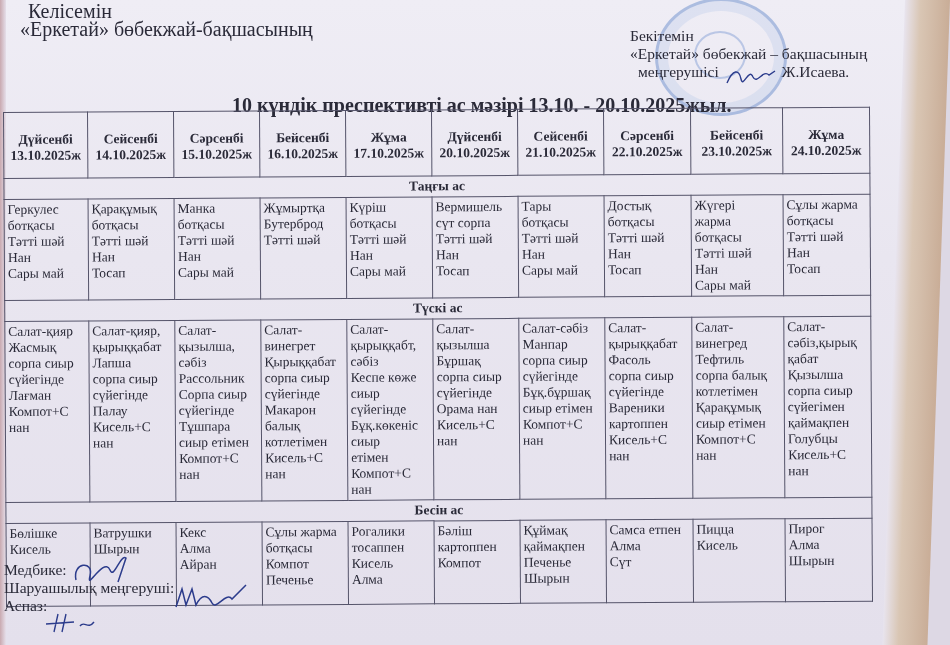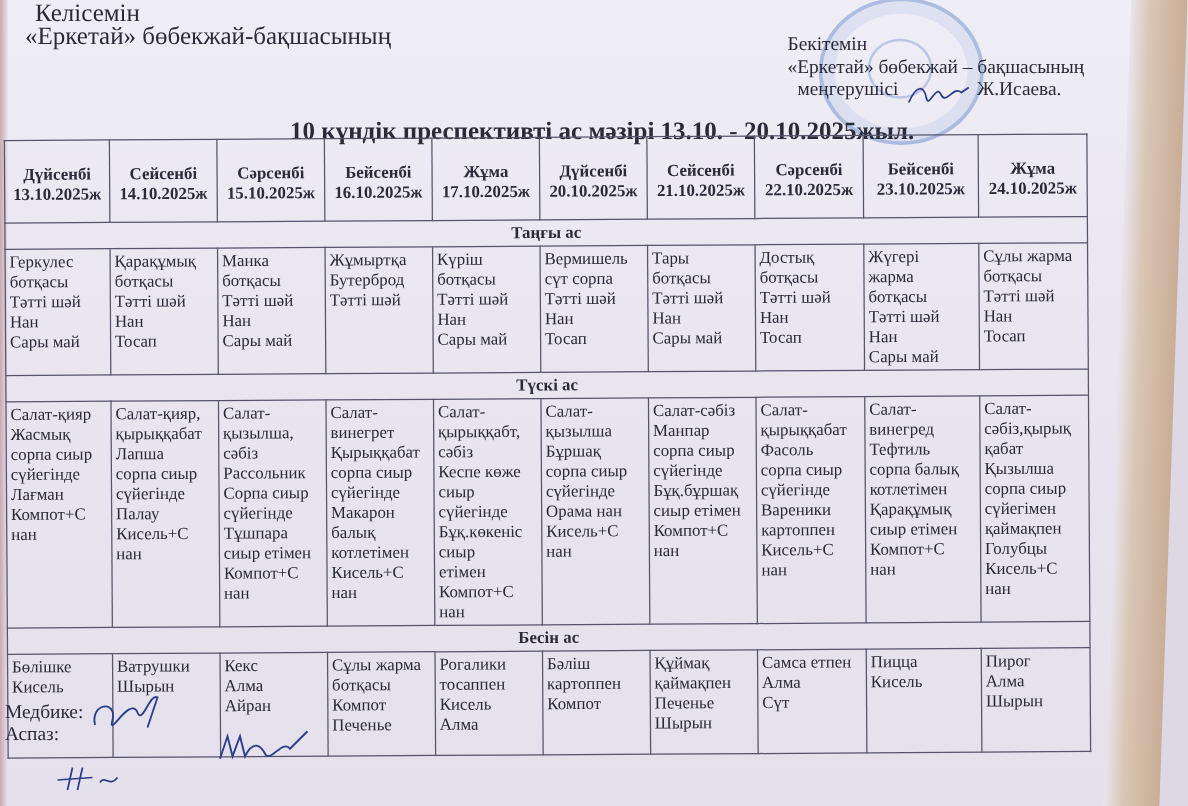--- a/index.html
+++ b/index.html
@@ -389,20 +389,21 @@
           <span class="cell-line">Пирог</span>
           <span class="cell-line">Алма</span>
           <span class="cell-line">Шырын</span>
         </td>
       </tr>
   </tbody>
 </table>
 
 <div class="footer">
   <div><span>Медбике:</span></div>
+  <div><span>Шаруашылық меңгеруші:</span></div>
   <div><span>Аспаз:</span></div>
 </div>
 <svg class="signature" style="left:70px;top:552px" width="80" height="34" viewBox="0 0 80 34">
     <path d="M6 28 C2 10,24 8,20 24 S34 4,40 18 C44 28,50 2,56 6 L48 30" stroke="#2c3c8c" stroke-width="1.5" fill="none"></path>
   </svg>
 <svg class="signature" style="left:172px;top:583px" width="80" height="28" viewBox="0 0 80 28">
     <path d="M4 24 L10 6 L14 22 L20 6 L24 22 C30 10,36 12,40 20 S54 8,60 16 L74 2" stroke="#2c3c8c" stroke-width="1.5" fill="none"></path>
   </svg>
 <svg class="signature" style="left:44px;top:610px" width="60" height="24" viewBox="0 0 60 24">
     <path d="M2 14 L30 12 M14 4 L10 22 M22 4 L18 22 M36 16 C40 10,44 20,50 12" stroke="#2c3c8c" stroke-width="1.4" fill="none"></path>

